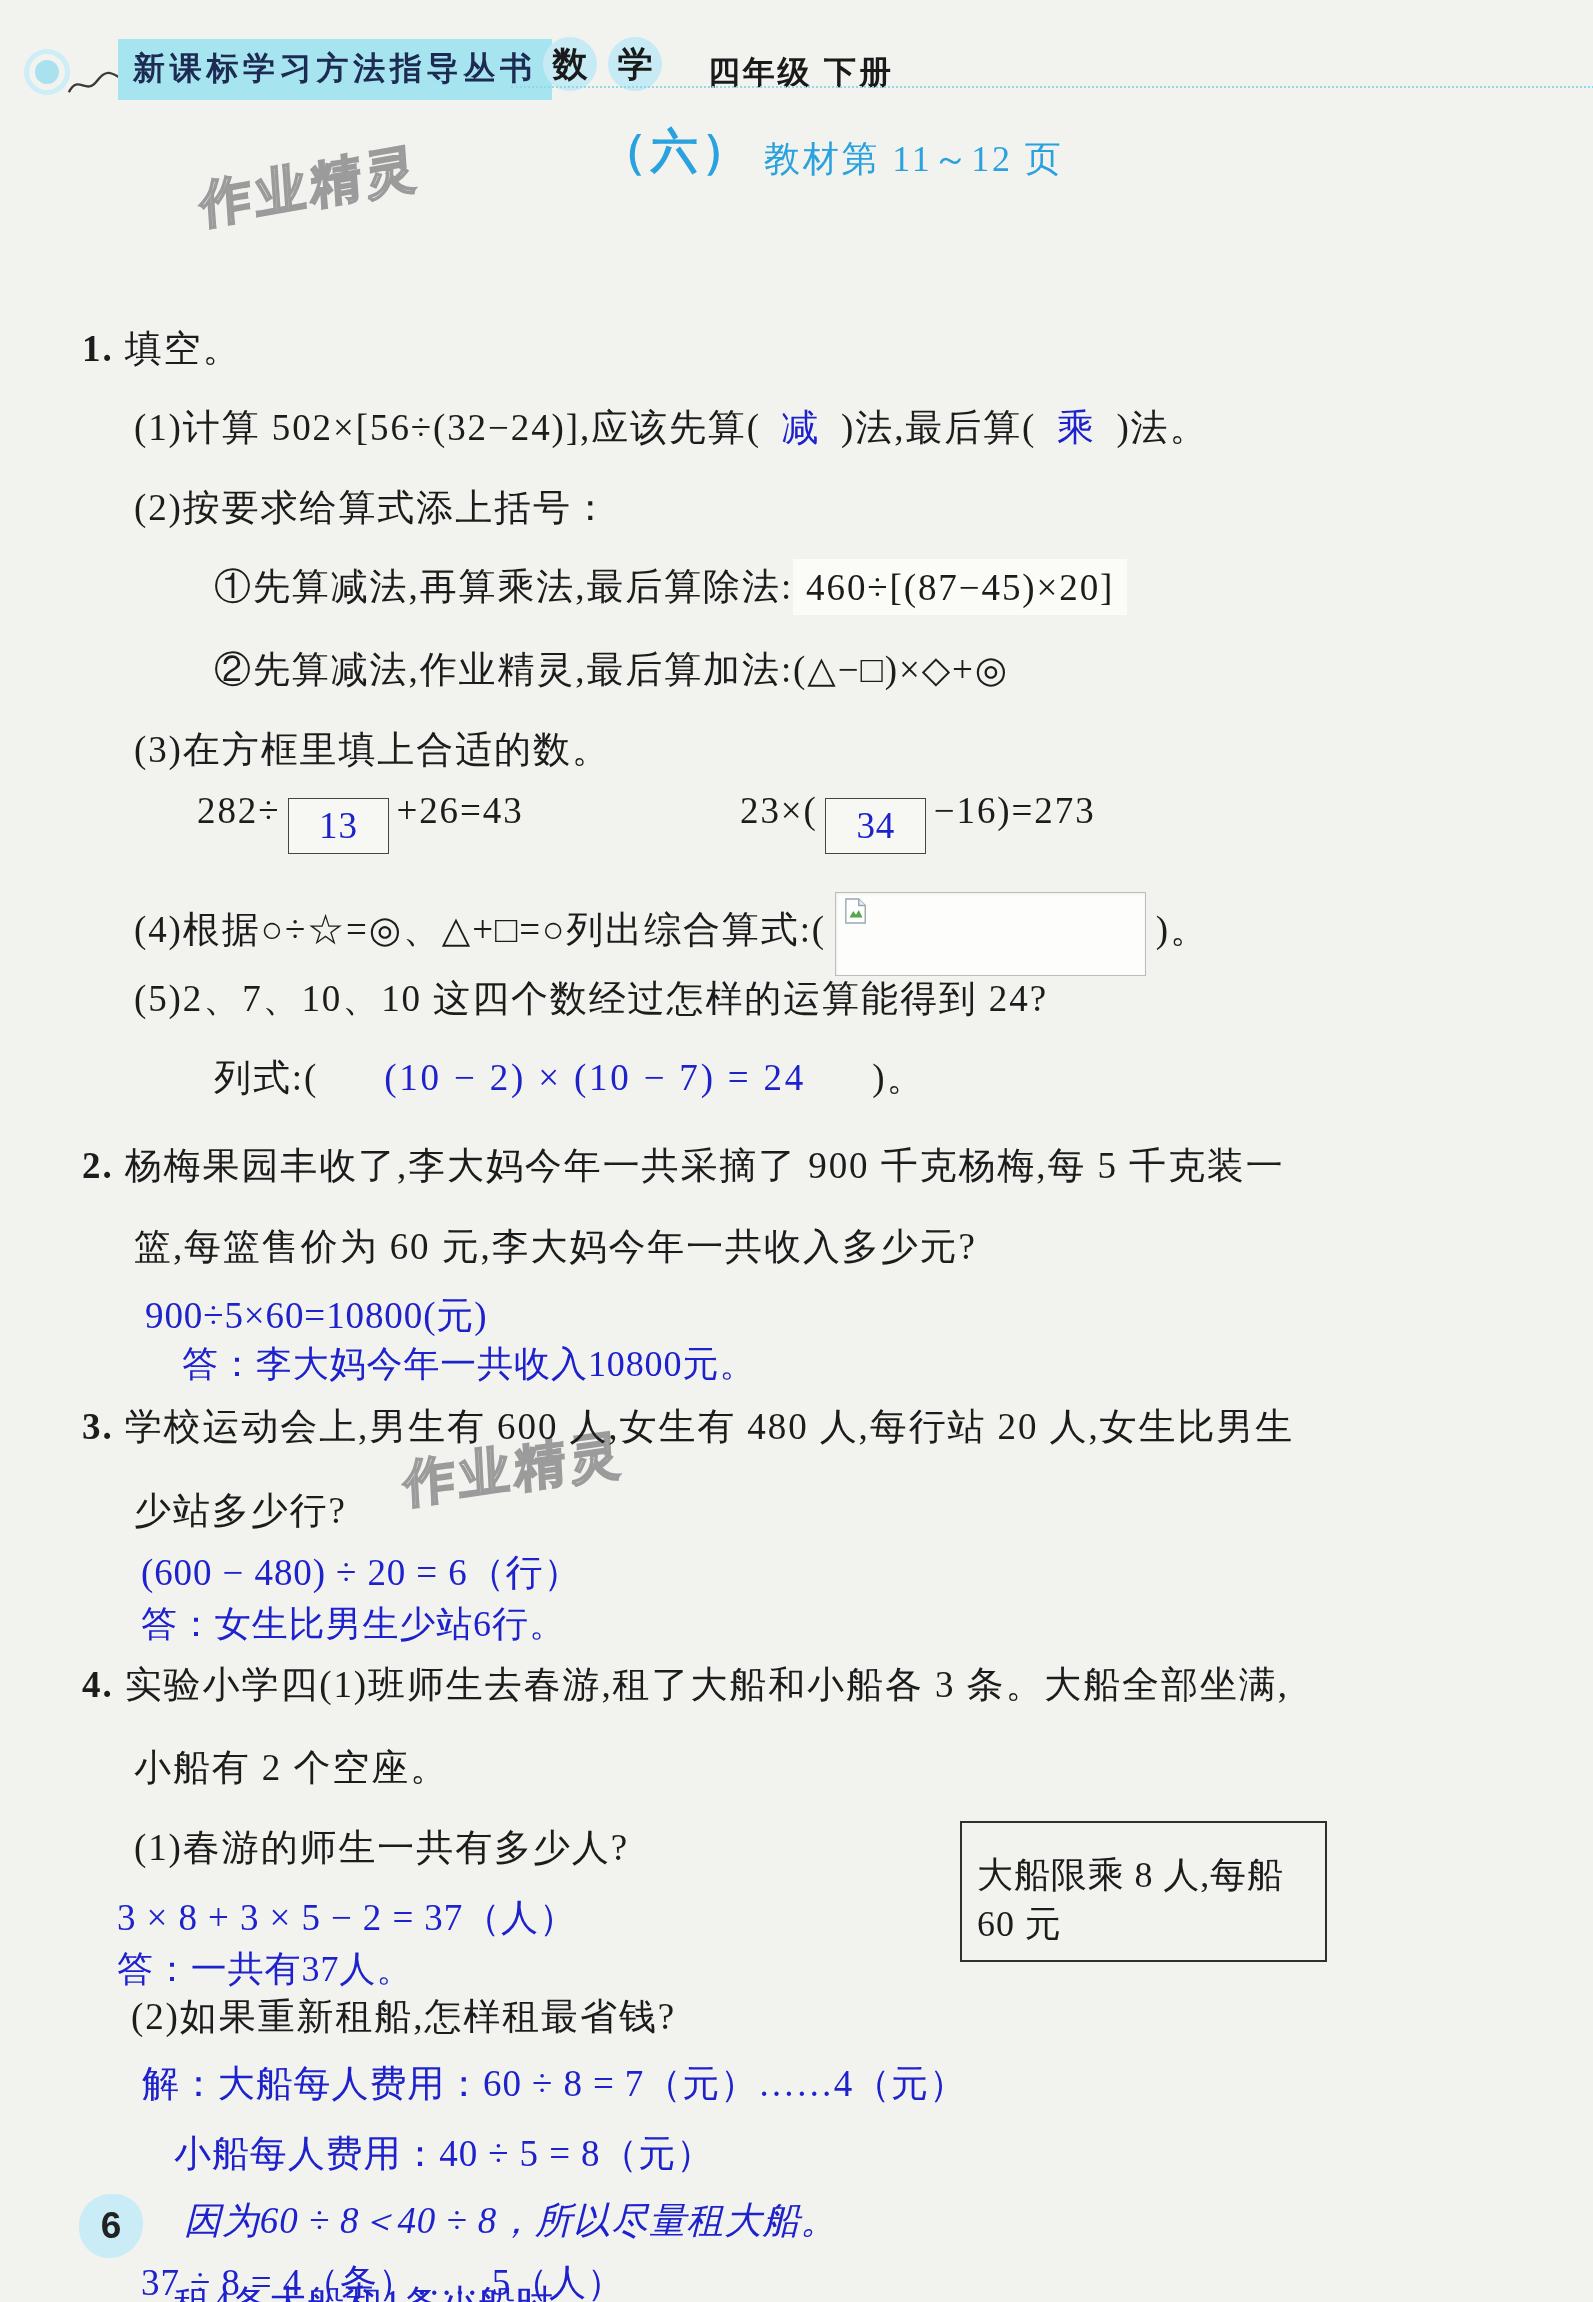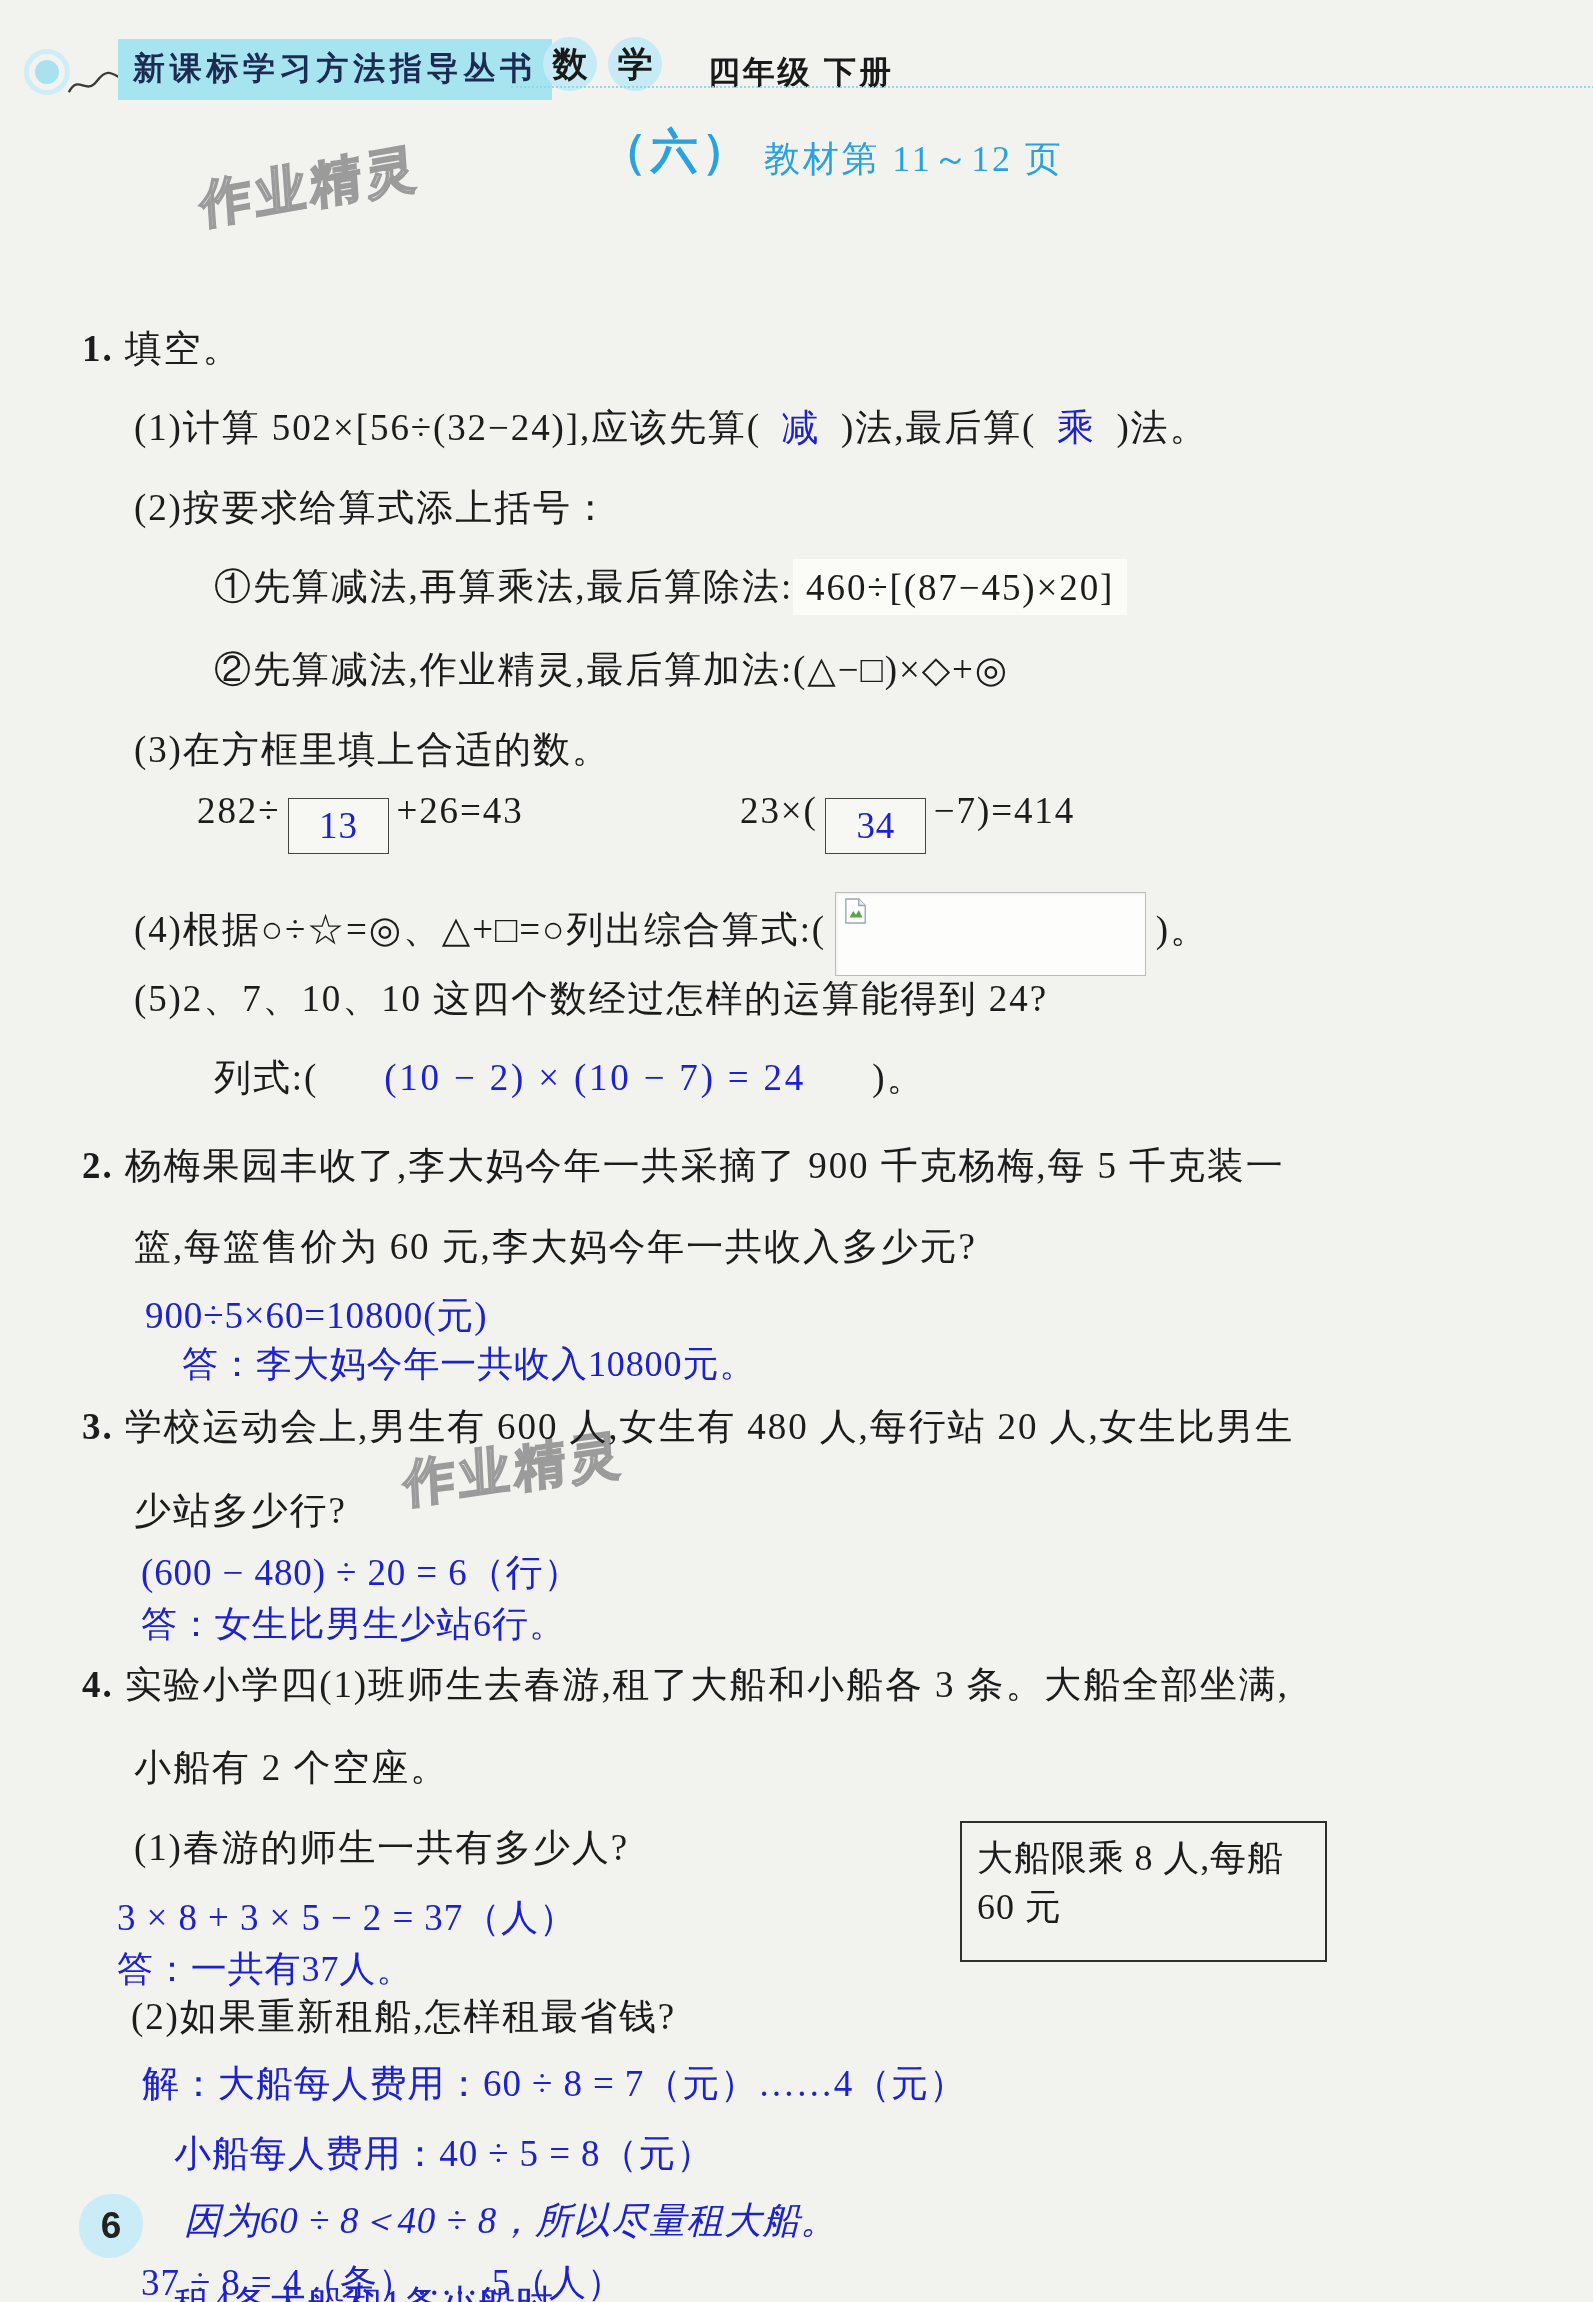--- a/index.html
+++ b/index.html
@@ -54,21 +54,21 @@
   }
   .input-box{
     display:inline-block;width:309px;height:82px;background:#fdfdfc;
     border:1.9px solid #bcbcbc;vertical-align:middle;position:relative;margin:0 9.4px;
     box-shadow:inset 0.9px 0.9px 2.8px rgba(0,0,0,0.07);
   }
   .broken-icon{position:absolute;top:5.6px;left:7.5px;}
   .info-box{
     position:absolute;left:960px;top:1821px;width:367px;height:141px;
     border:2.8px solid #2f2f2f;box-sizing:border-box;padding:11.2px 15px;
-    display:flex;flex-direction:column;justify-content:flex-start;
+    display:flex;flex-direction:column;justify-content:flex-end;
     font-size:36px;letter-spacing:0.9px;
   }
   .lieshi-ans{margin:0 66px;letter-spacing:2.8px;}
   .page-badge{
     position:absolute;left:79px;top:2194px;width:64px;height:64px;
     border-radius:52% 46% 55% 49%;background:#c9ecf6;
     display:flex;align-items:center;justify-content:center;
     font-size:37px;font-weight:bold;color:#222;
     font-family:"Liberation Sans","DejaVu Sans",sans-serif;
   }
@@ -112,21 +112,21 @@
 <div class="line" style="left:214px;top:645px;">
   <span>②先算减法,作业精灵,最后算加法:</span><span>(△−□)×◇+◎</span>
 </div>
 
 <div class="line" style="left:134px;top:725px;">(3)在方框里填上合适的数。</div>
 
 <div class="line" style="left:197px;top:789px;">
   <span>282÷</span><span class="fill-box">13</span><span>+26=43</span>
 </div>
 <div class="line" style="left:740px;top:789px;">
-  <span>23×(</span><span class="fill-box">34</span><span>−7)=414</span>
+  <span>23×(</span><span class="fill-box">34</span><span>−16)=273</span>
 </div>
 
 <div class="line" style="left:134px;top:883px;height:94px;line-height:94px;">
   <span>(4)根据○÷☆=◎、△+□=○列出综合算式:(</span><span class="input-box"><svg class="broken-icon" width="24" height="26" viewBox="0 0 26 28">
         <path d="M2 1 L16 1 L23 8 L23 27 L2 27 Z" fill="#ffffff" stroke="#9aa7b0" stroke-width="1.5"></path>
         <path d="M16 1 L16 8 L23 8" fill="#e8eef2" stroke="#9aa7b0" stroke-width="1.5"></path>
         <path d="M6 21 L10 14 L13 18 L16 13 L20 21 Z" fill="#57a64a"></path>
       </svg></span><span>)。</span>
 </div>
 

